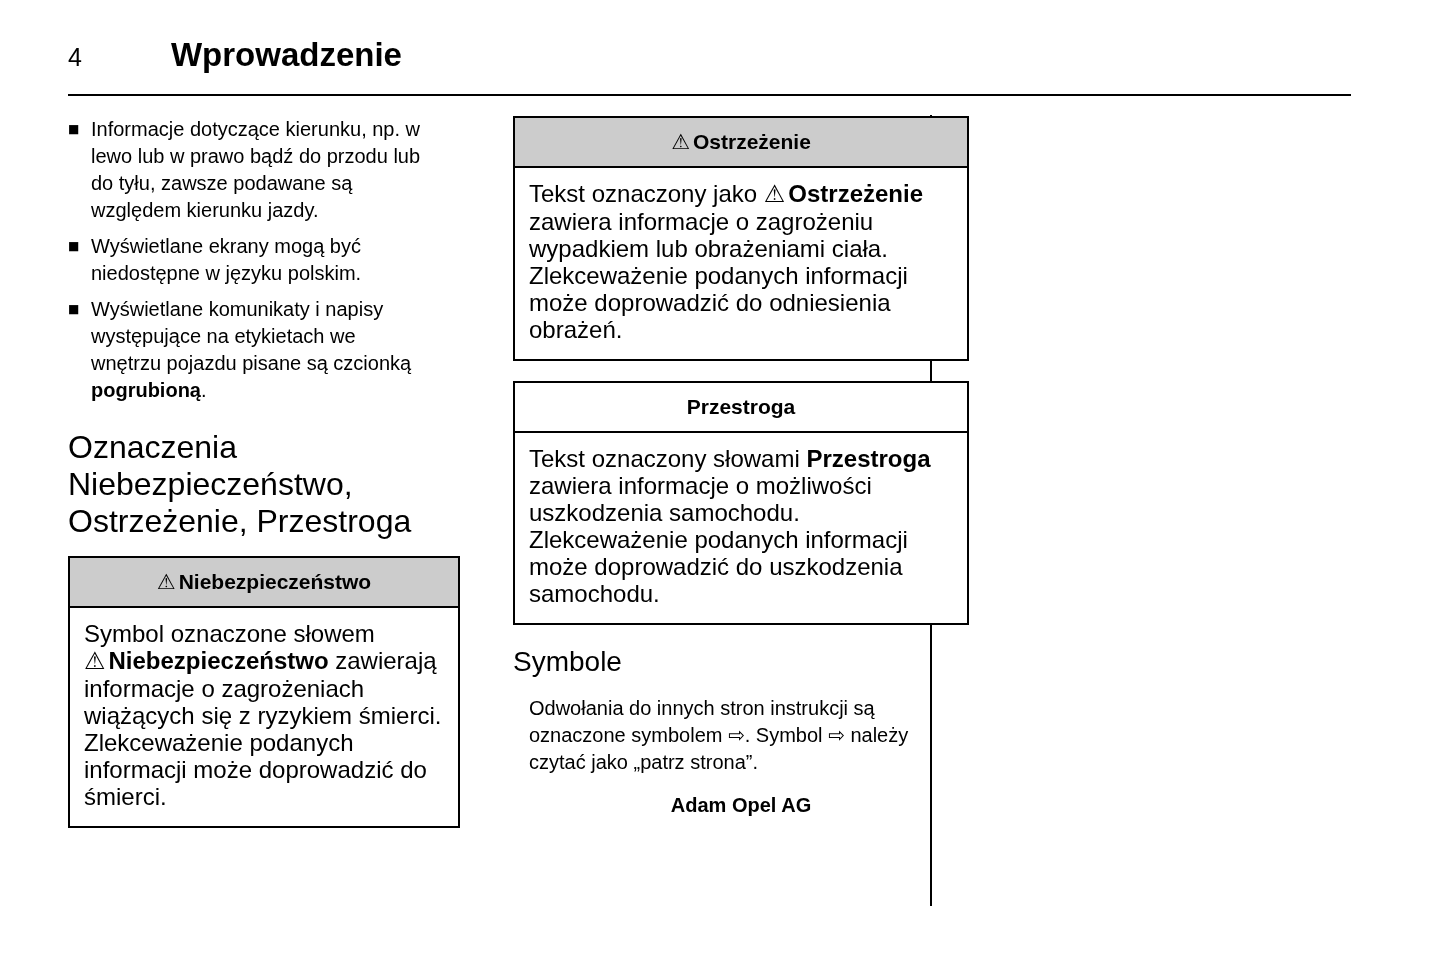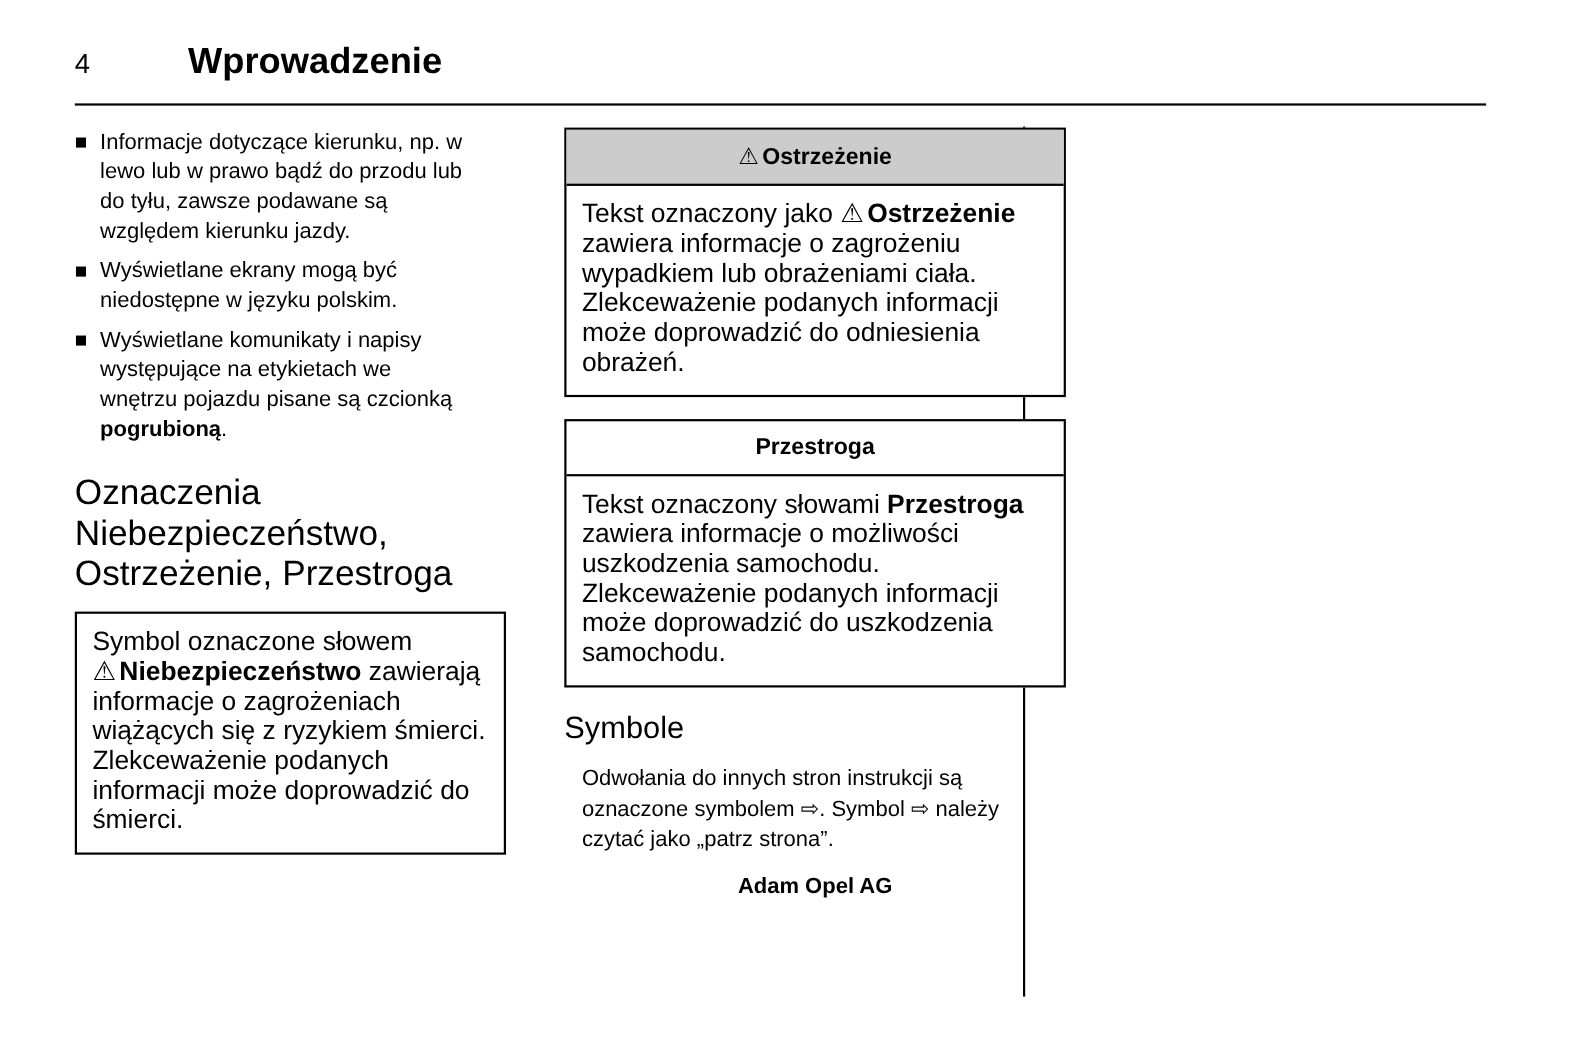--- a/index.html
+++ b/index.html
@@ -130,20 +130,23 @@
       </li>
       <li class="bullet-item">
         <span class="bullet-marker">■</span>
         <span>Wyświetlane komunikaty i napisy występujące na etykietach we wnętrzu pojazdu pisane są czcionką </span><span class="inline-bold">pogrubioną</span><span>.</span>
       </li>
     </ul>
 
     <h2 class="section-heading">Oznaczenia Niebezpieczeństwo, Ostrzeżenie, Przestroga</h2>
 
     <div class="warn-box">
+      <div class="box-header box-header--gray">
+        <span class="warn-icon">⚠</span><span>Niebezpieczeństwo</span>
+      </div>
       <p class="box-body">
         <span>Symbol oznaczone słowem </span><span class="inline-bold"><span class="warn-icon">⚠</span><span>Niebezpieczeństwo</span></span><span> zawierają informacje o zagrożeniach wiążących się z ryzykiem śmierci. Zlekceważenie podanych informacji może doprowadzić do śmierci.</span>
       </p>
     </div>
   </div>
 
   <div class="col col-mid">
 
     <div class="warn-box">
       <div class="box-header box-header--gray">

